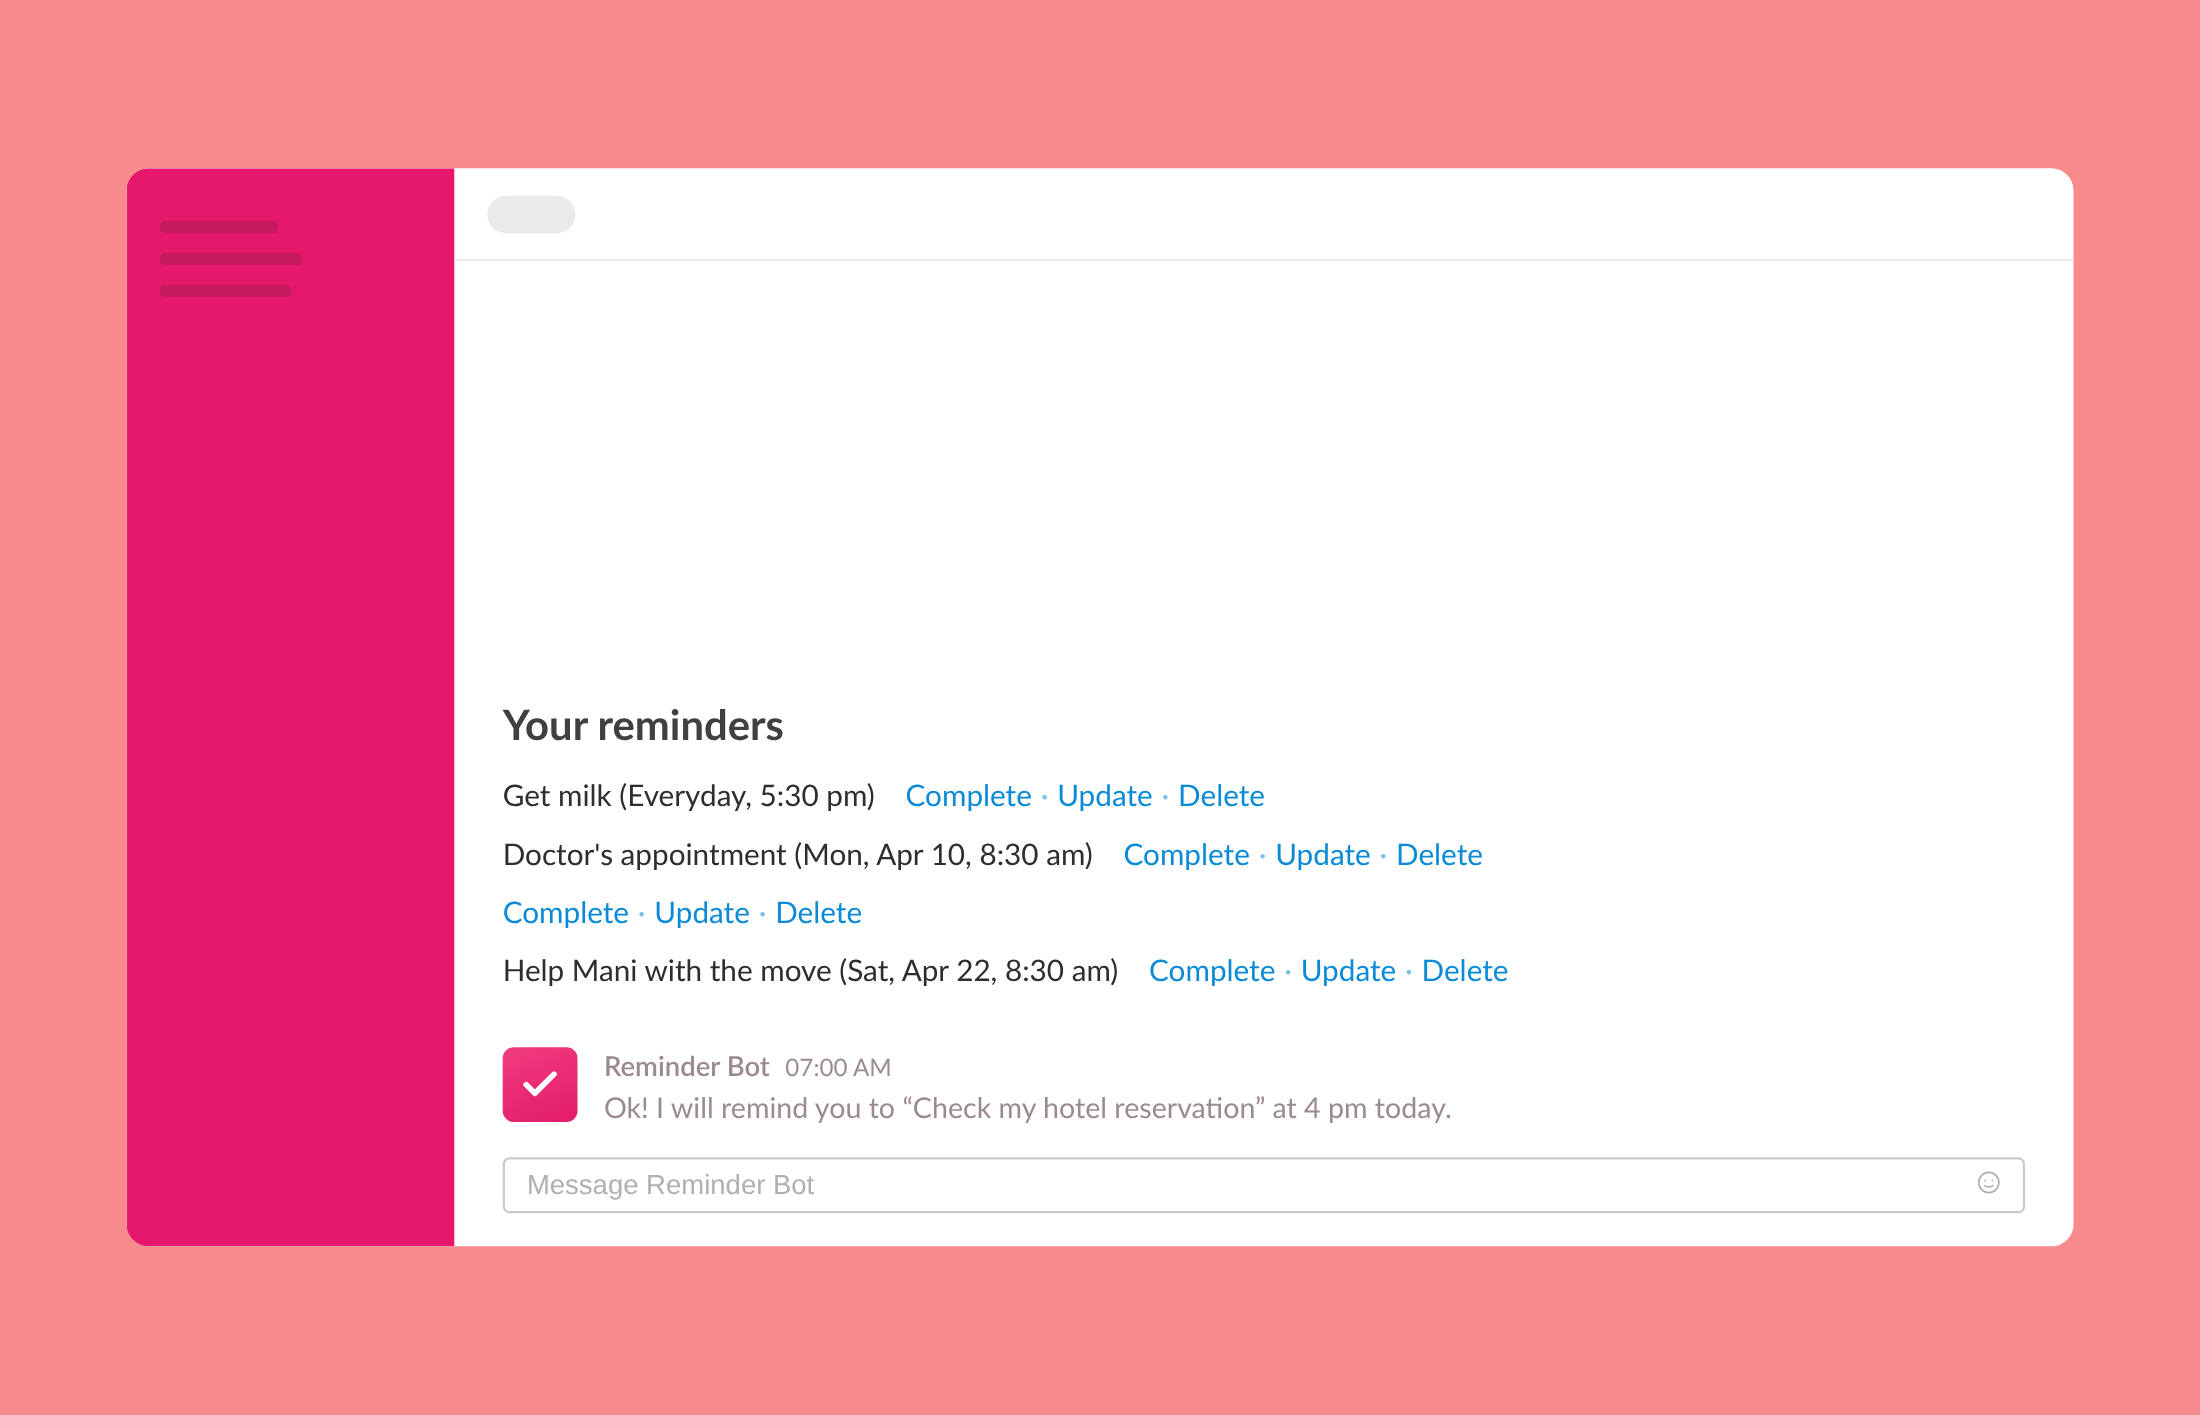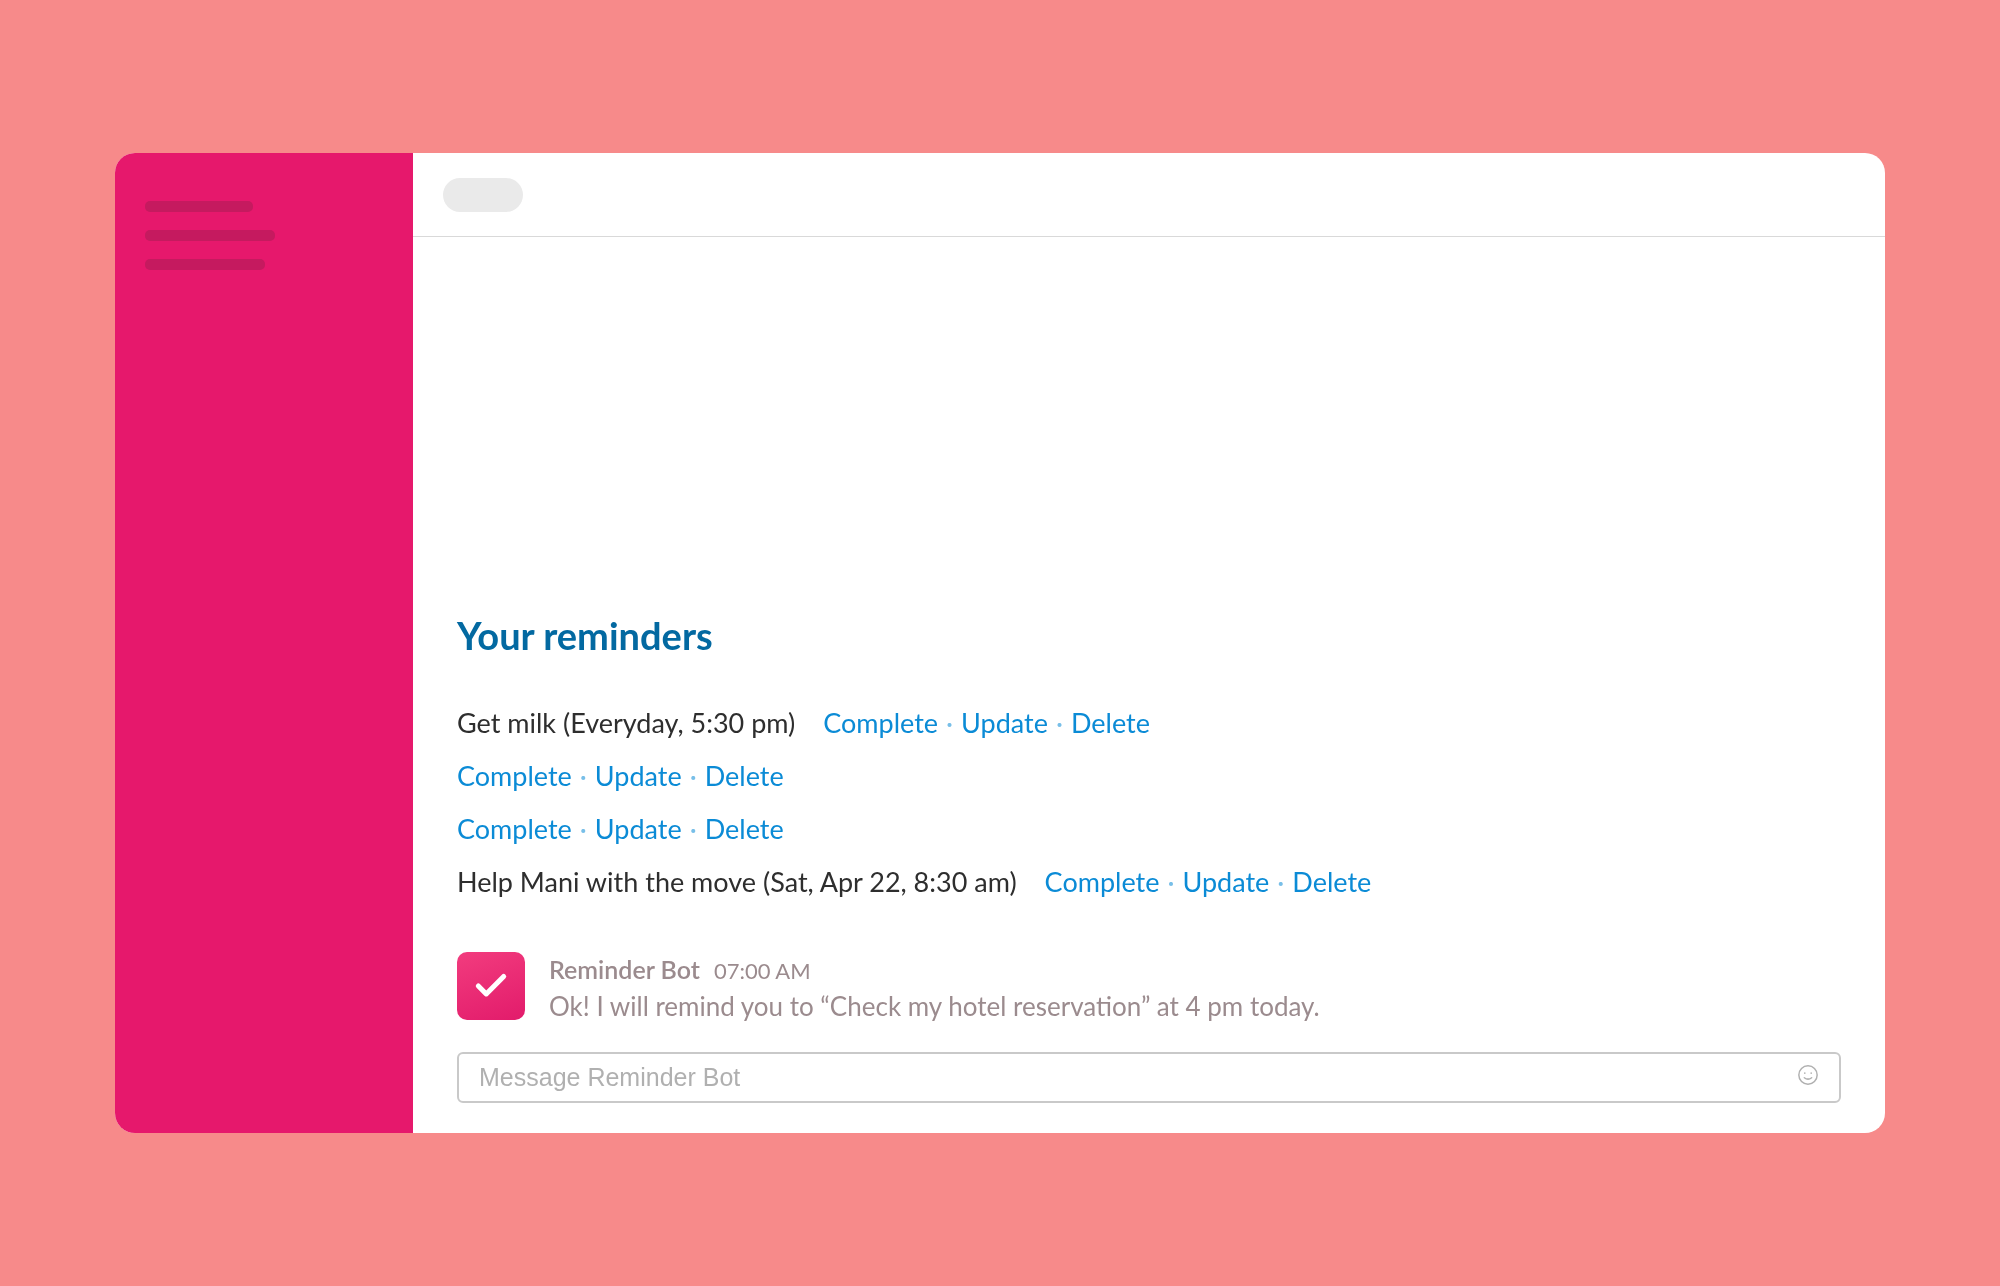--- a/index.html
+++ b/index.html
@@ -61,22 +61,22 @@
       padding: 0 44px 30px 44px;
       display: flex;
       flex-direction: column;
     }
     .content-spacer {
       flex: 1;
     }
     .title {
       font-size: 38px;
       font-weight: 700;
-      color: #0369a1;
-      margin-bottom: 48px;
+      color: #404040;
+      margin-bottom: 24px;
     }
     .reminder-row {
       font-size: 27px;
       color: #2e2e2e;
       margin-bottom: 20px;
       display: flex;
       align-items: baseline;
       flex-wrap: wrap;
     }
     .reminder-text {
@@ -183,20 +183,21 @@
       <div class="reminder-row">
         <span class="reminder-text">Get milk (Everyday, 5:30 pm)</span>
         <span class="action-link">Complete</span>
         <span class="action-sep">·</span>
         <span class="action-link">Update</span>
         <span class="action-sep">·</span>
         <span class="action-link">Delete</span>
       </div>
 
       <div class="reminder-row">
+        <span class="reminder-text">Doctor's appointment (Mon, Apr 10, 8:30 am)</span>
         <span class="action-link">Complete</span>
         <span class="action-sep">·</span>
         <span class="action-link">Update</span>
         <span class="action-sep">·</span>
         <span class="action-link">Delete</span>
       </div>
 
       <div class="reminder-row">
         <span class="action-link">Complete</span>
         <span class="action-sep">·</span>

